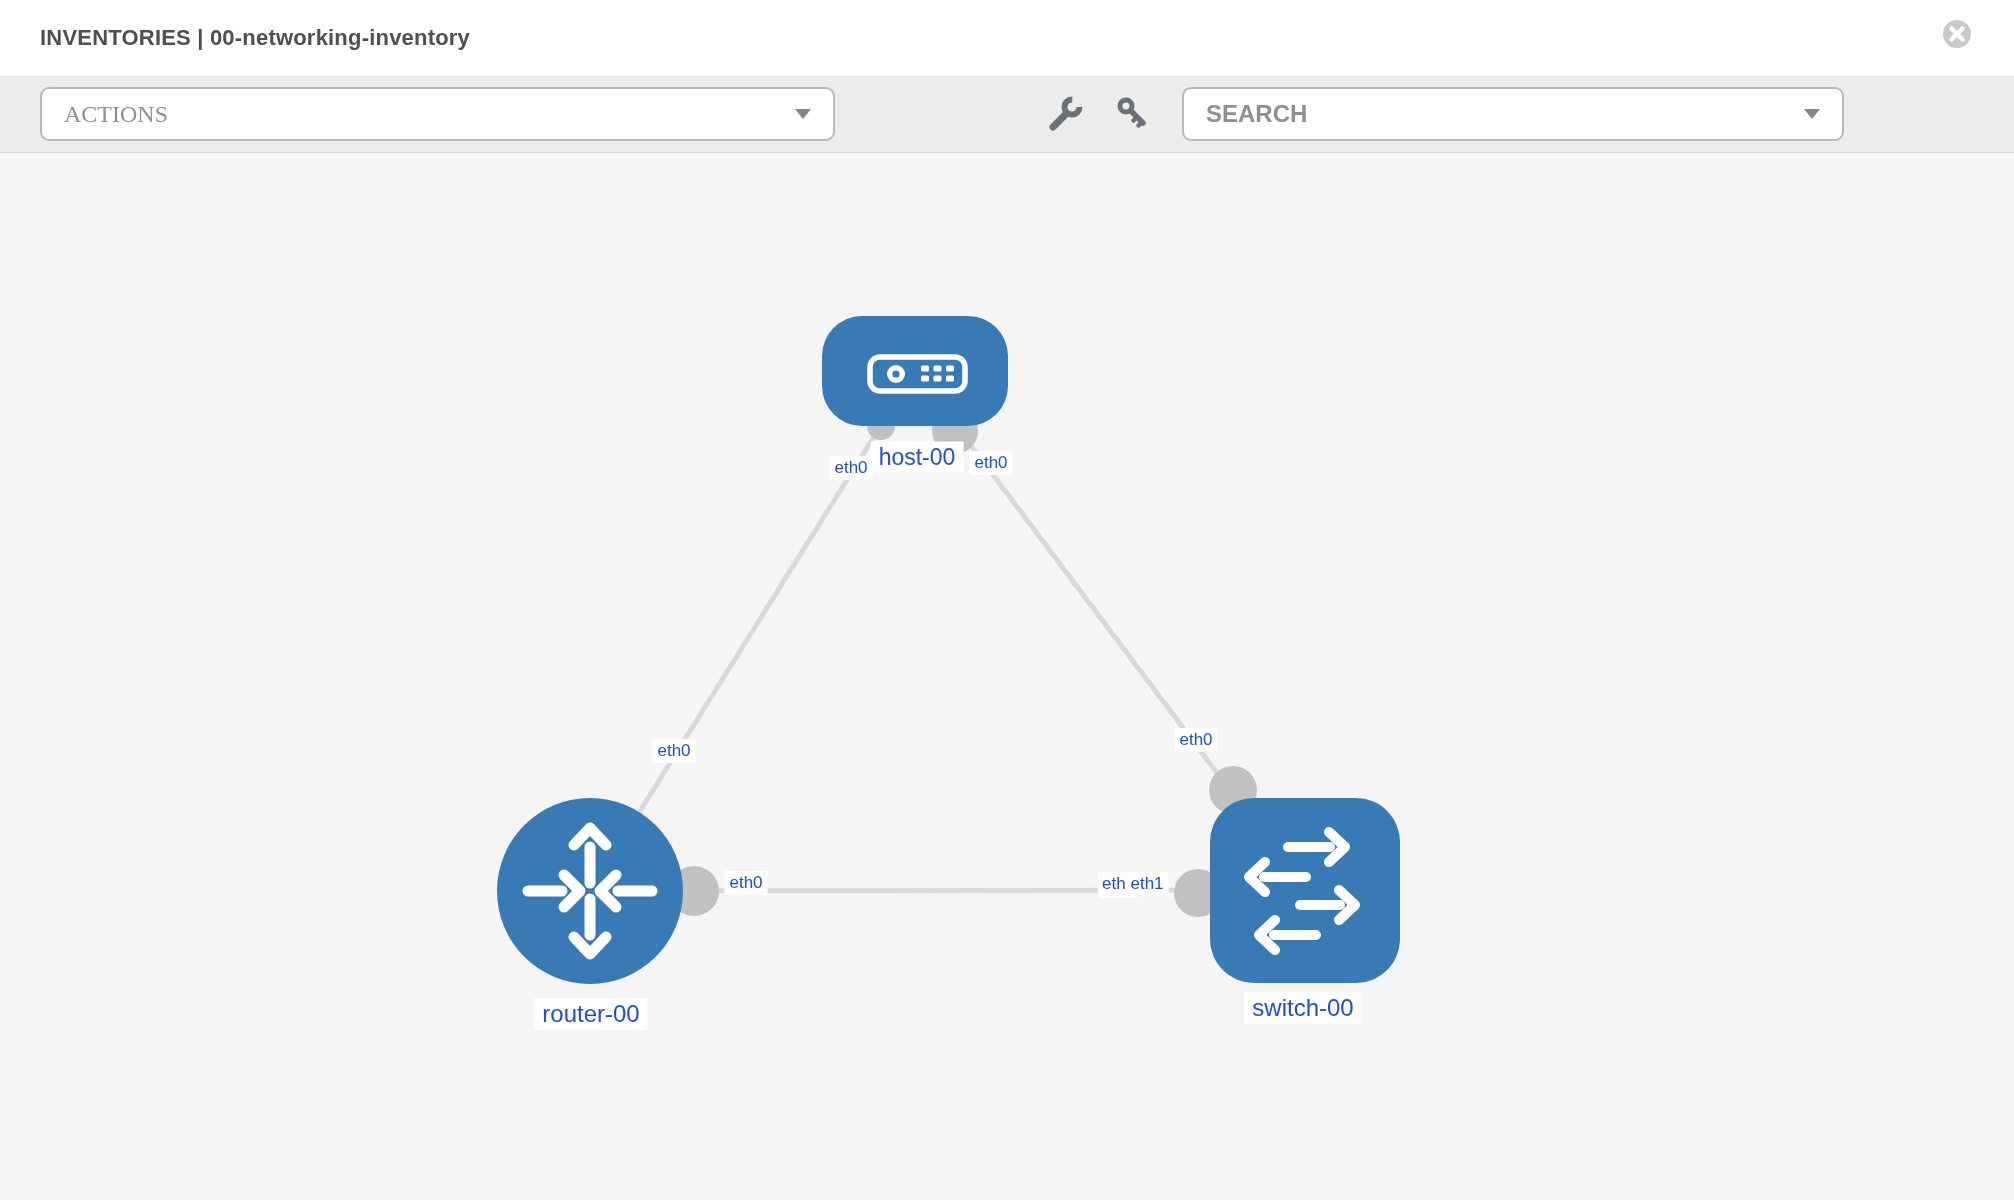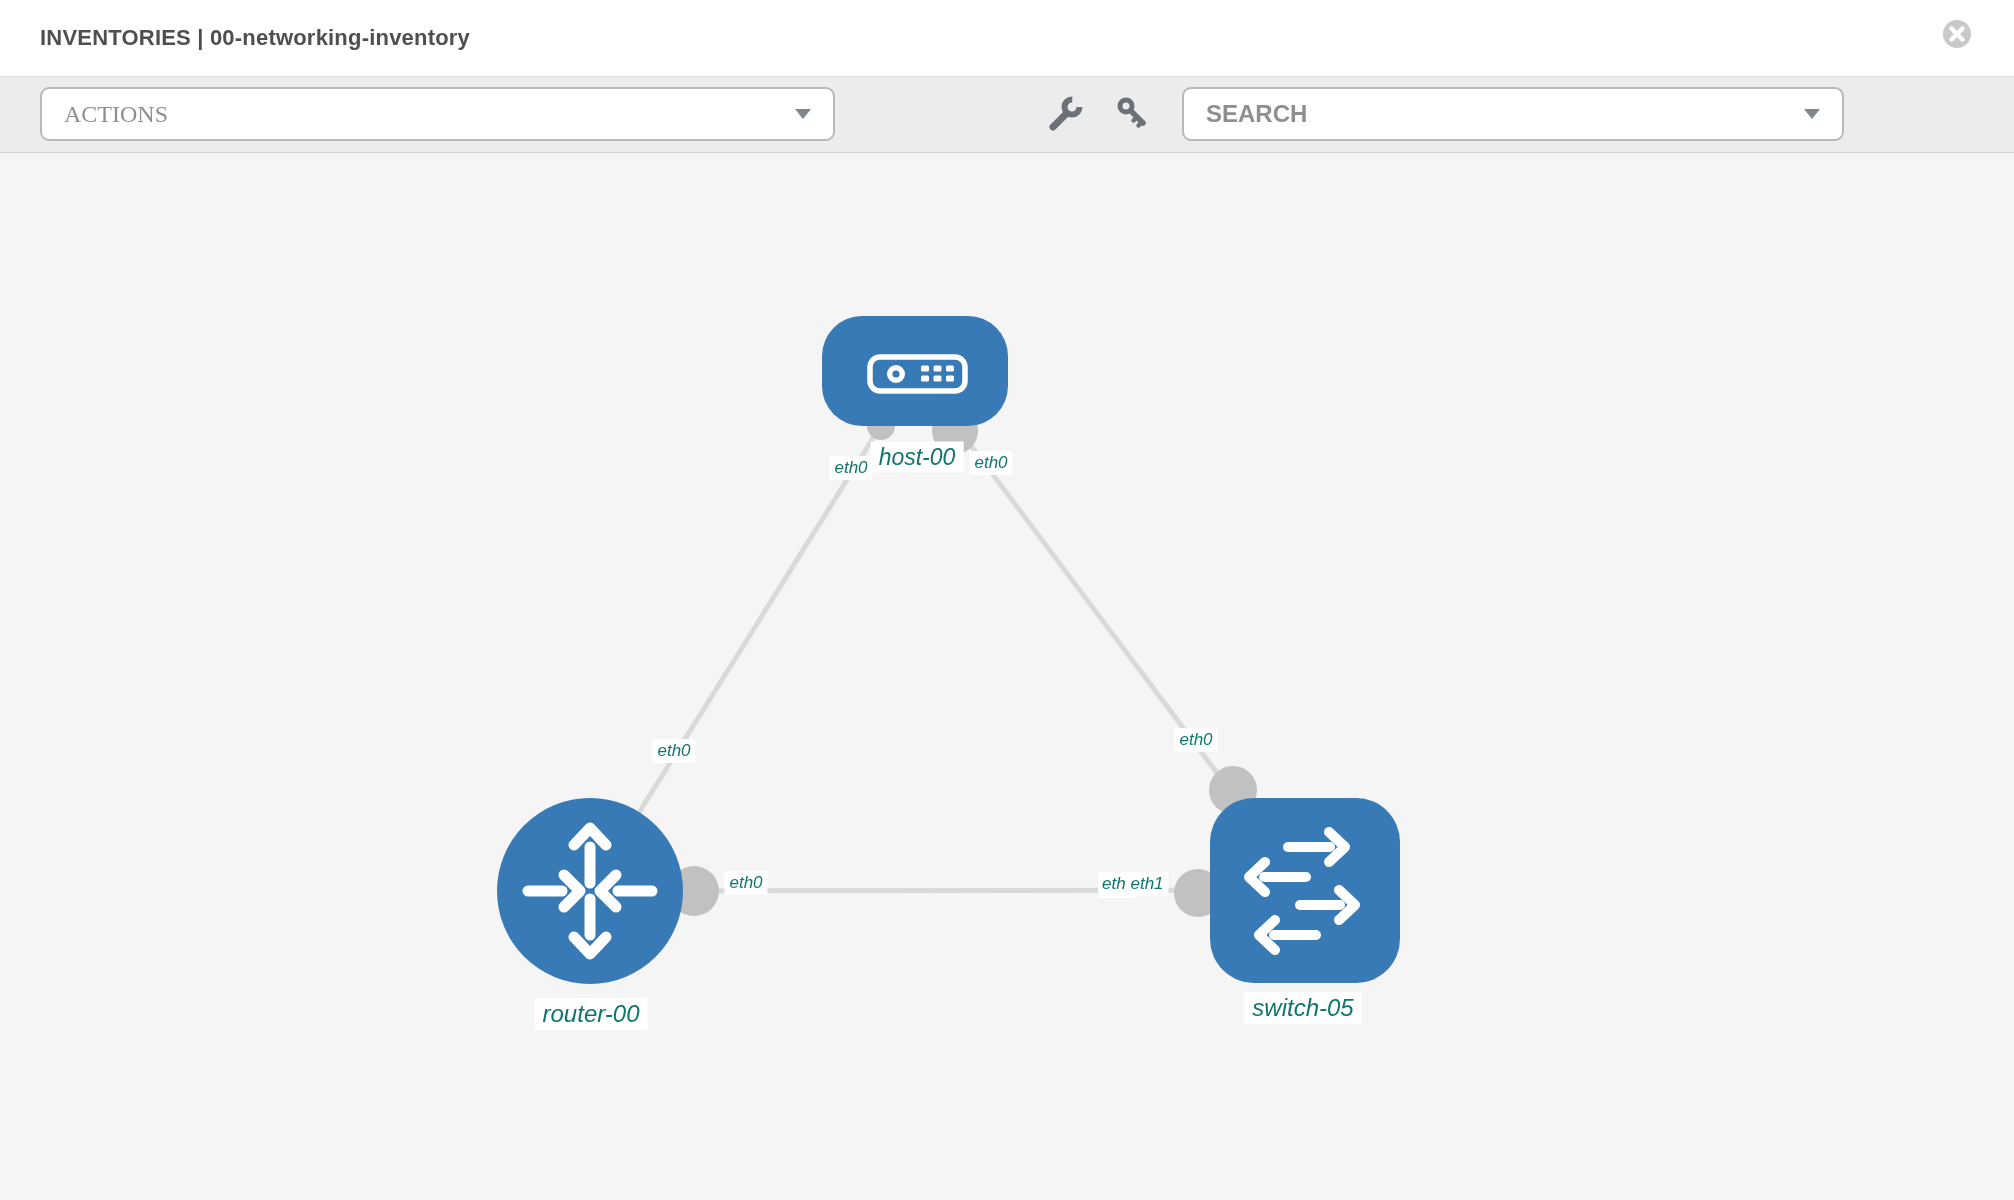--- a/index.html
+++ b/index.html
@@ -45,23 +45,22 @@
   .wrench{left:1046px;}
   .key{left:1113px;}
 
   
   .canvas{
     position:absolute;left:0;top:153px;width:2014px;height:1047px;background:#f5f5f5;
   }
   .graph-svg{position:absolute;left:0;top:0;z-index:1;}
 
   .chip{
-    position:absolute;z-index:3;background:#ffffff;color:#0f766e;white-space:nowrap;
+    position:absolute;z-index:3;background:#ffffff;color:#1d4ed8;white-space:nowrap;
     transform:translate(-50%,-50%);
-    font-style:italic;
   }
   .node-label{font-size:24px;padding:2px 8px;}
   .host-label{font-size:23px;}
   .if-label{font-size:17px;padding:2px 5px;}
   .chip-clipped{
     transform:none;width:35px;height:24px;overflow:hidden;padding:1px 0 1px 4px;
     font-size:17px;line-height:22px;
   }
 </style>
 </head>
@@ -166,21 +165,21 @@
           <line x1="1300" y1="752" x2="1340" y2="752"></line>
           <polyline points="1339,737 1355,752 1339,767"></polyline>
           <line x1="1316" y1="782" x2="1274" y2="782"></line>
           <polyline points="1275,767 1259,782 1275,797"></polyline>
         </g>
       </g>
     </svg>
 
     <div class="chip node-label host-label" style="left:917px;top:304px;">host-00</div>
     <div class="chip node-label" style="left:591px;top:861px;">router-00</div>
-    <div class="chip node-label" style="left:1303px;top:855px;">switch-05</div>
+    <div class="chip node-label" style="left:1303px;top:855px;">switch-00</div>
 
     <div class="chip if-label" style="left:851px;top:315px;">eth0</div>
     <div class="chip if-label" style="left:991px;top:310px;">eth0</div>
     <div class="chip if-label" style="left:674px;top:598px;">eth0</div>
     <div class="chip if-label" style="left:746px;top:730px;">eth0</div>
     <div class="chip if-label" style="left:1196px;top:587px;">eth0</div>
     <div class="chip chip-clipped" style="left:1098px;top:719px;">eth0</div>
     <div class="chip if-label" style="left:1147px;top:731px;text-align:right;">eth1</div>
 
   </div>

